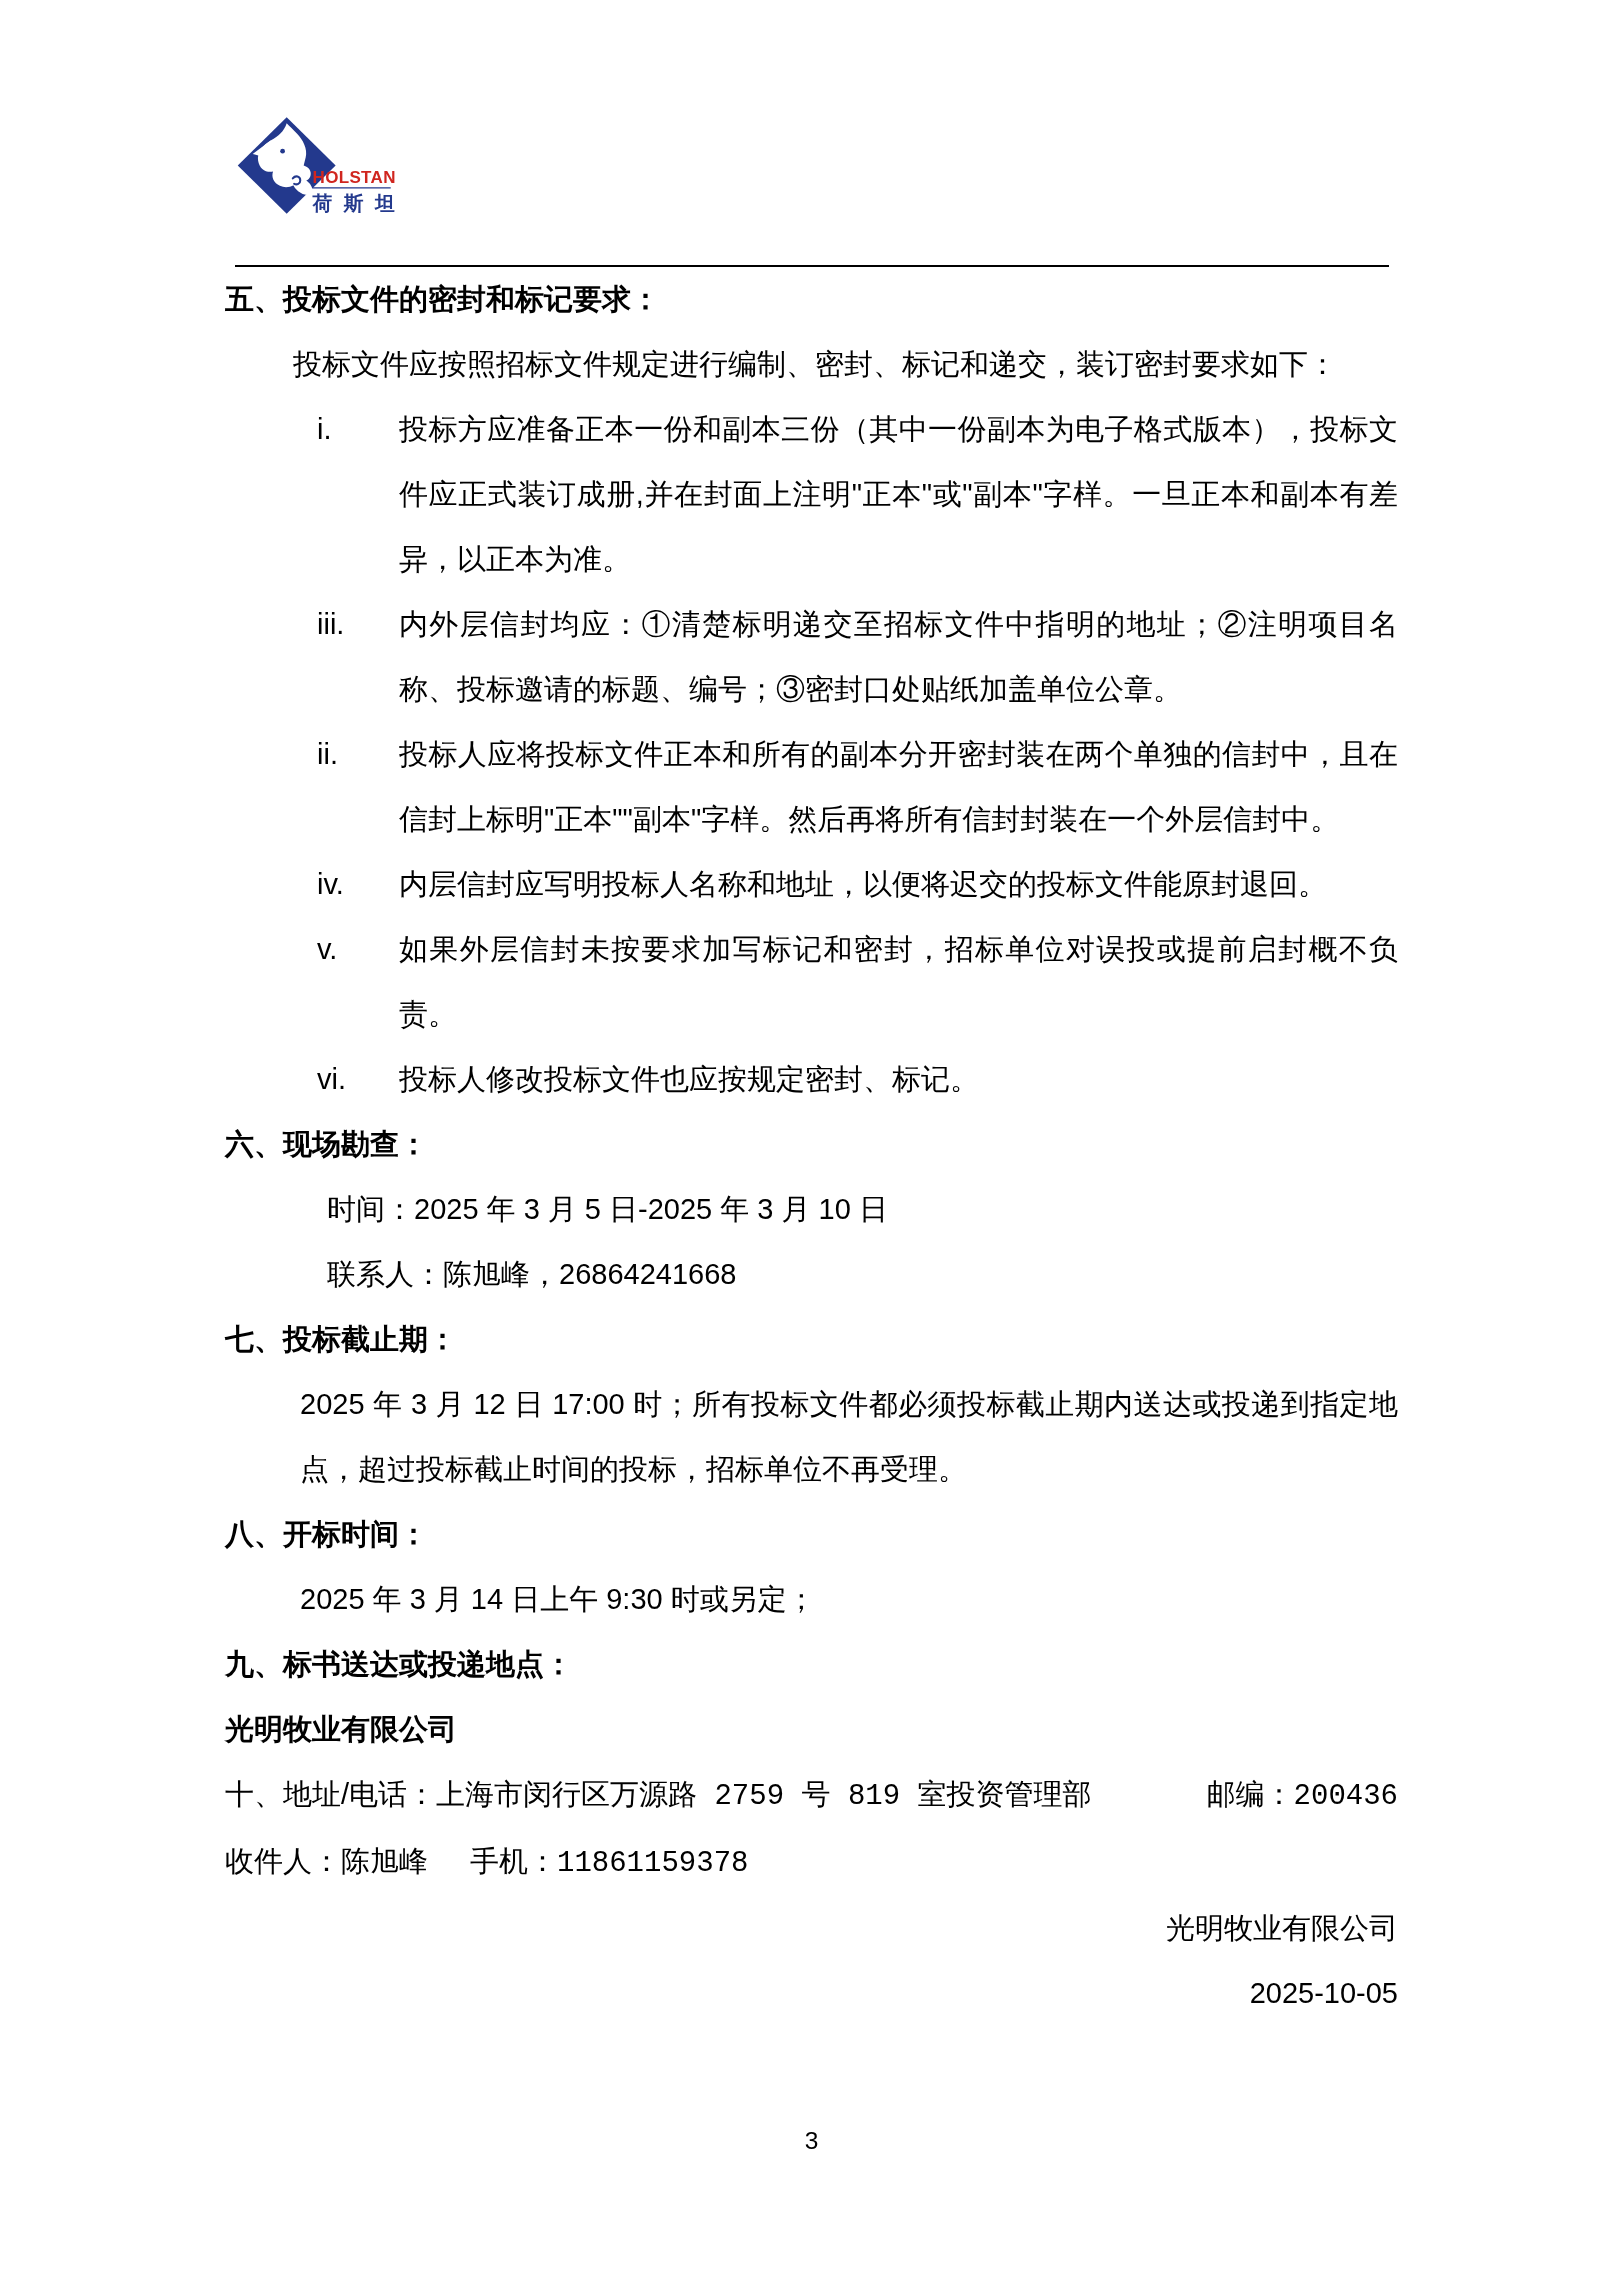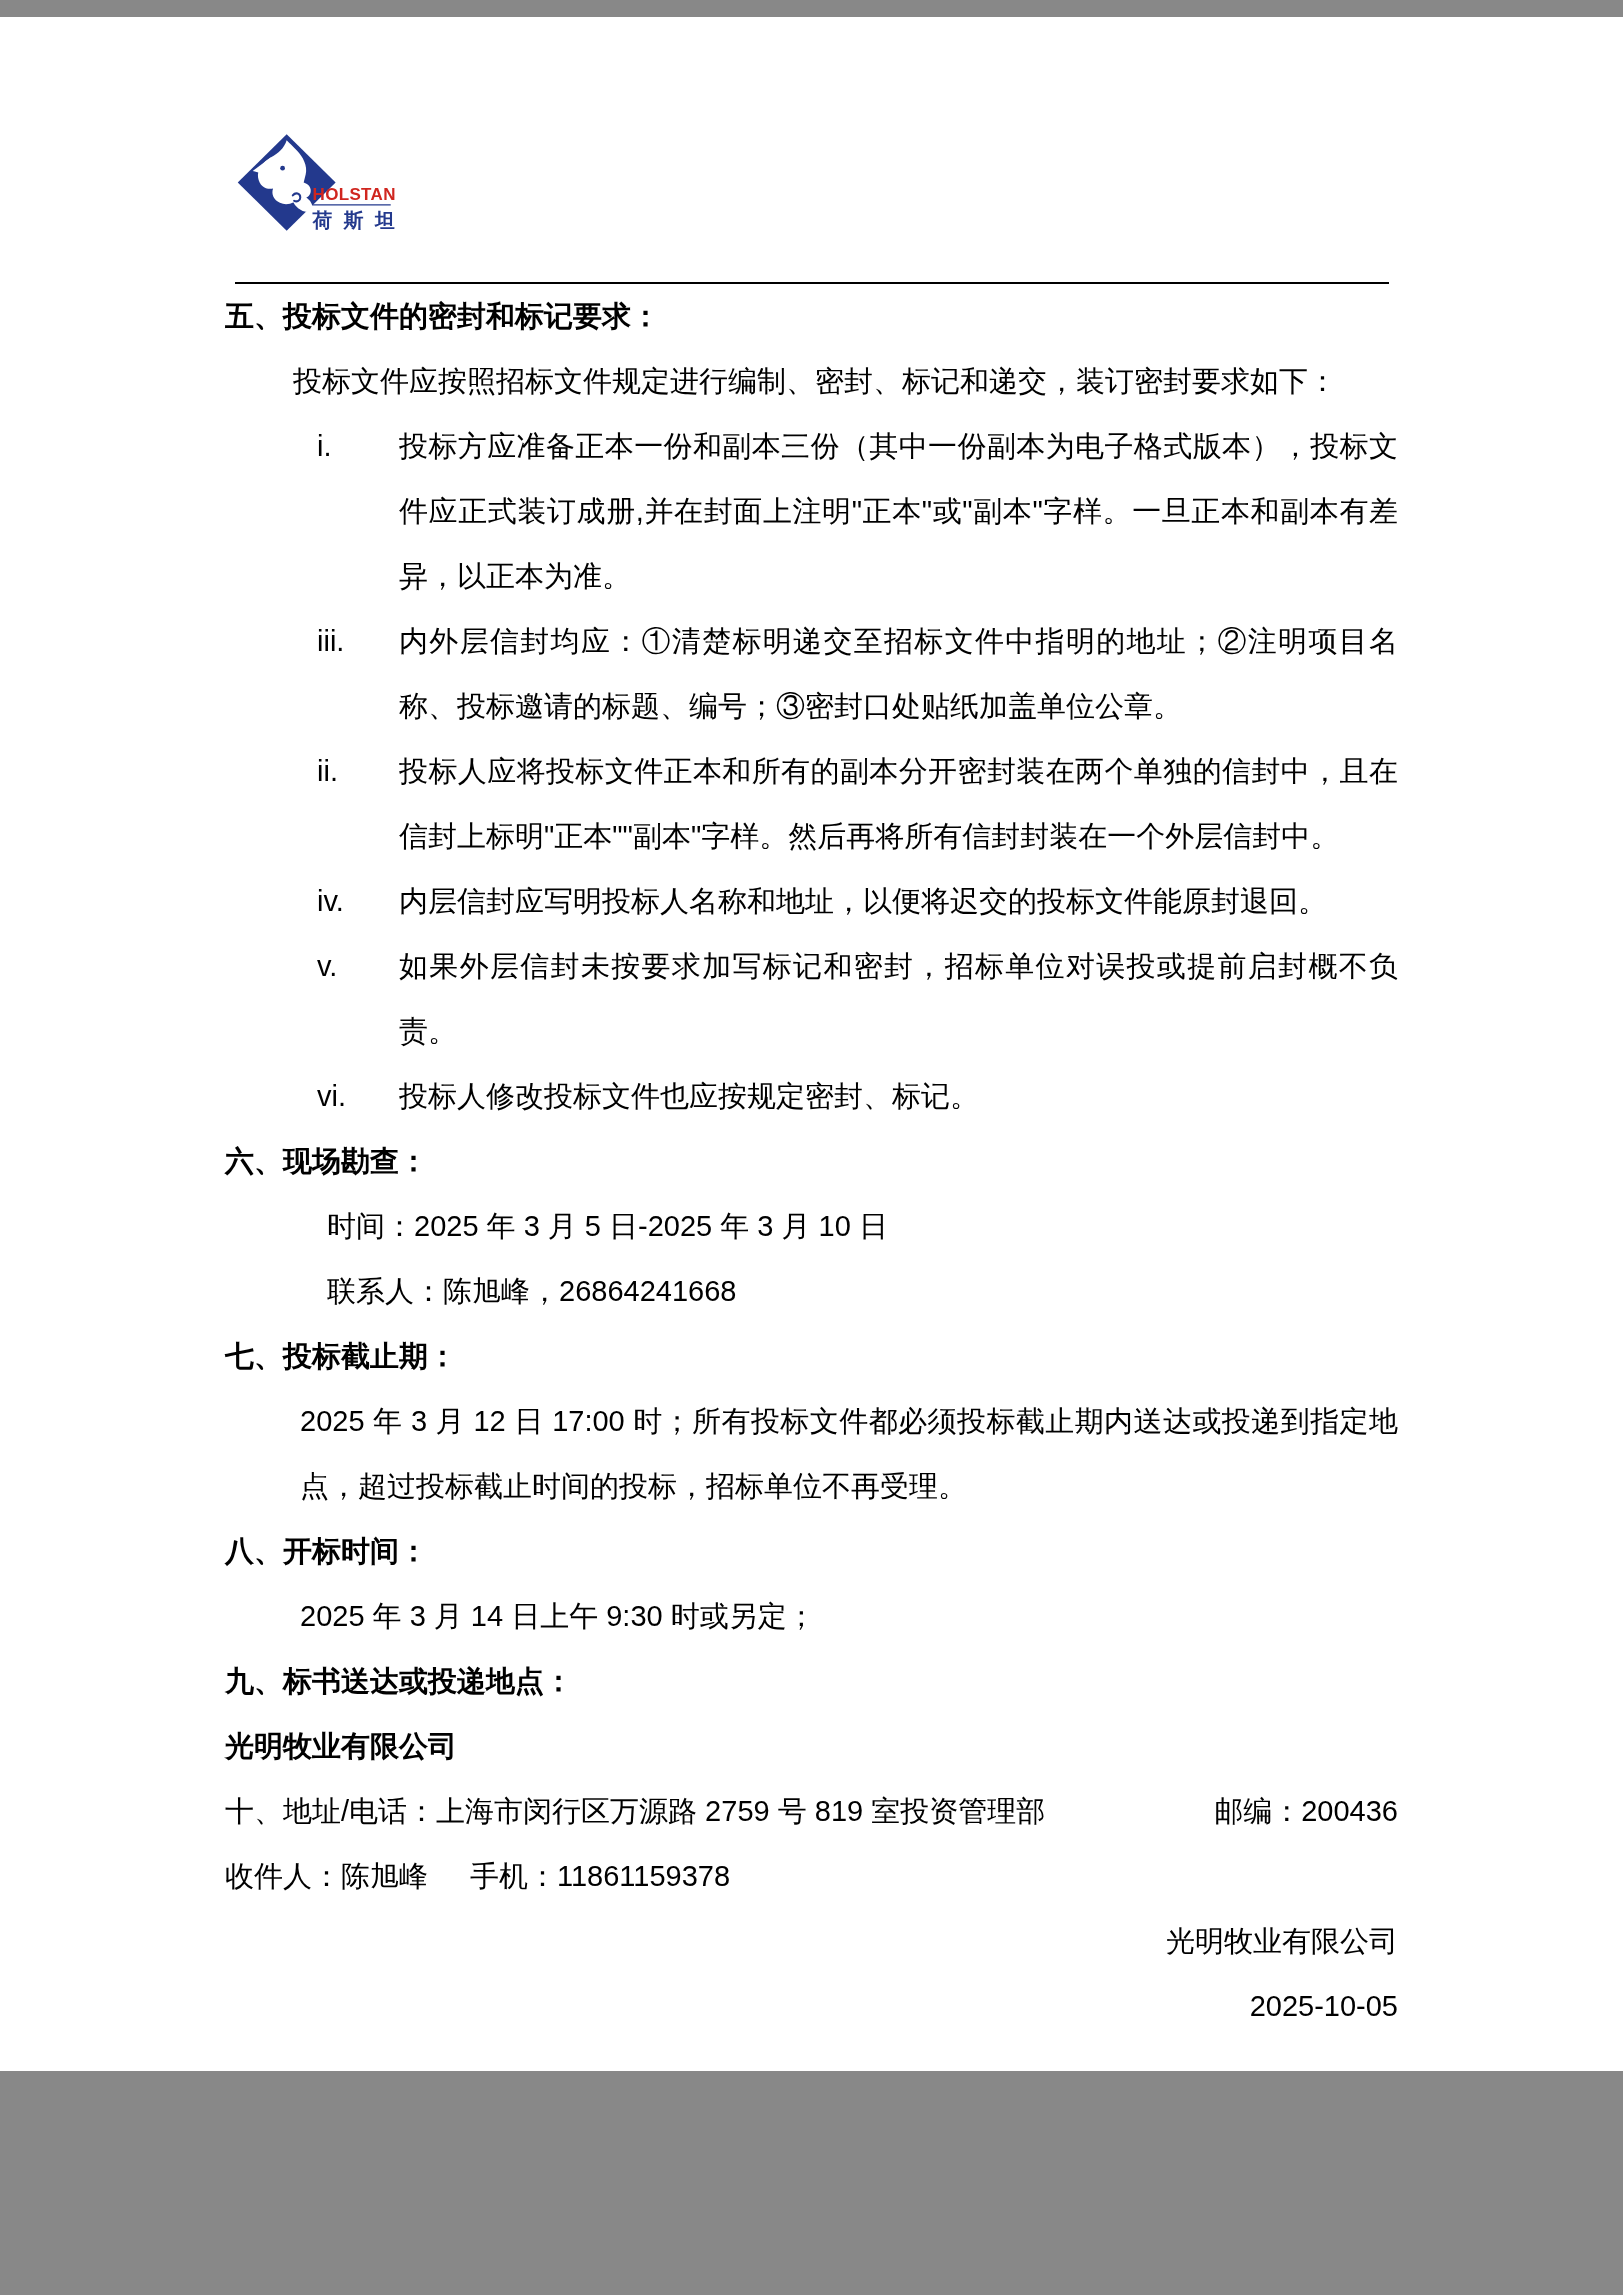--- a/index.html
+++ b/index.html
@@ -1,19 +1,19 @@
 <!DOCTYPE html>
 <html style="font-size:11px"><head>
 <meta charset="utf-8">
 <style>
   html,body { margin:0; padding:0; background:#888; }
   .page {
     position:relative;
-    width:1623px; height:2054px;
-    margin:17px auto;
+    width:1623px; height:2295px;
+    margin:0 auto;
     background:#ffffff;
     font-family:"Liberation Sans", sans-serif;
     font-size:29px;
     color:#000;
     overflow:hidden;
   }
   .content { padding:0 225px; }
   
   .logo-wrap { padding-top:115px; padding-left:10.2px; height:107px; }
   .logo-wrap svg { display:block; }
@@ -30,21 +30,21 @@
   .indent-kv    { padding-left:102px; }
   ol.roman { list-style:none; margin:0; padding:0; }
   ol.roman li {
     position:relative;
     padding-left:174px;
     line-height:65px;
     text-align:justify;
   }
   ol.roman .mk { position:absolute; left:92px; top:0; }
   .b { font-weight:400; }
-  .serif { font-family:Liberation Sans, sans-serif; }
+  .serif { font-family:Liberation Mono, monospace; }
   .addr-line { display:flex; justify-content:space-between; }
   .mobile-part { margin-left:42px; }
   .right { text-align:right; }
   .pageno {
     position:absolute; left:0; right:0; top:2127px;
     text-align:center; font-size:24.5px; line-height:27px;
   }
   
   .logo-en { font-family:"Liberation Sans", sans-serif; font-weight:700; font-size:25px; letter-spacing:0.5px; fill:#d0261f; }
   .logo-zh { font-family:"Liberation Sans", sans-serif; font-weight:700; font-size:29px; letter-spacing:17px; fill:#23398d; }

